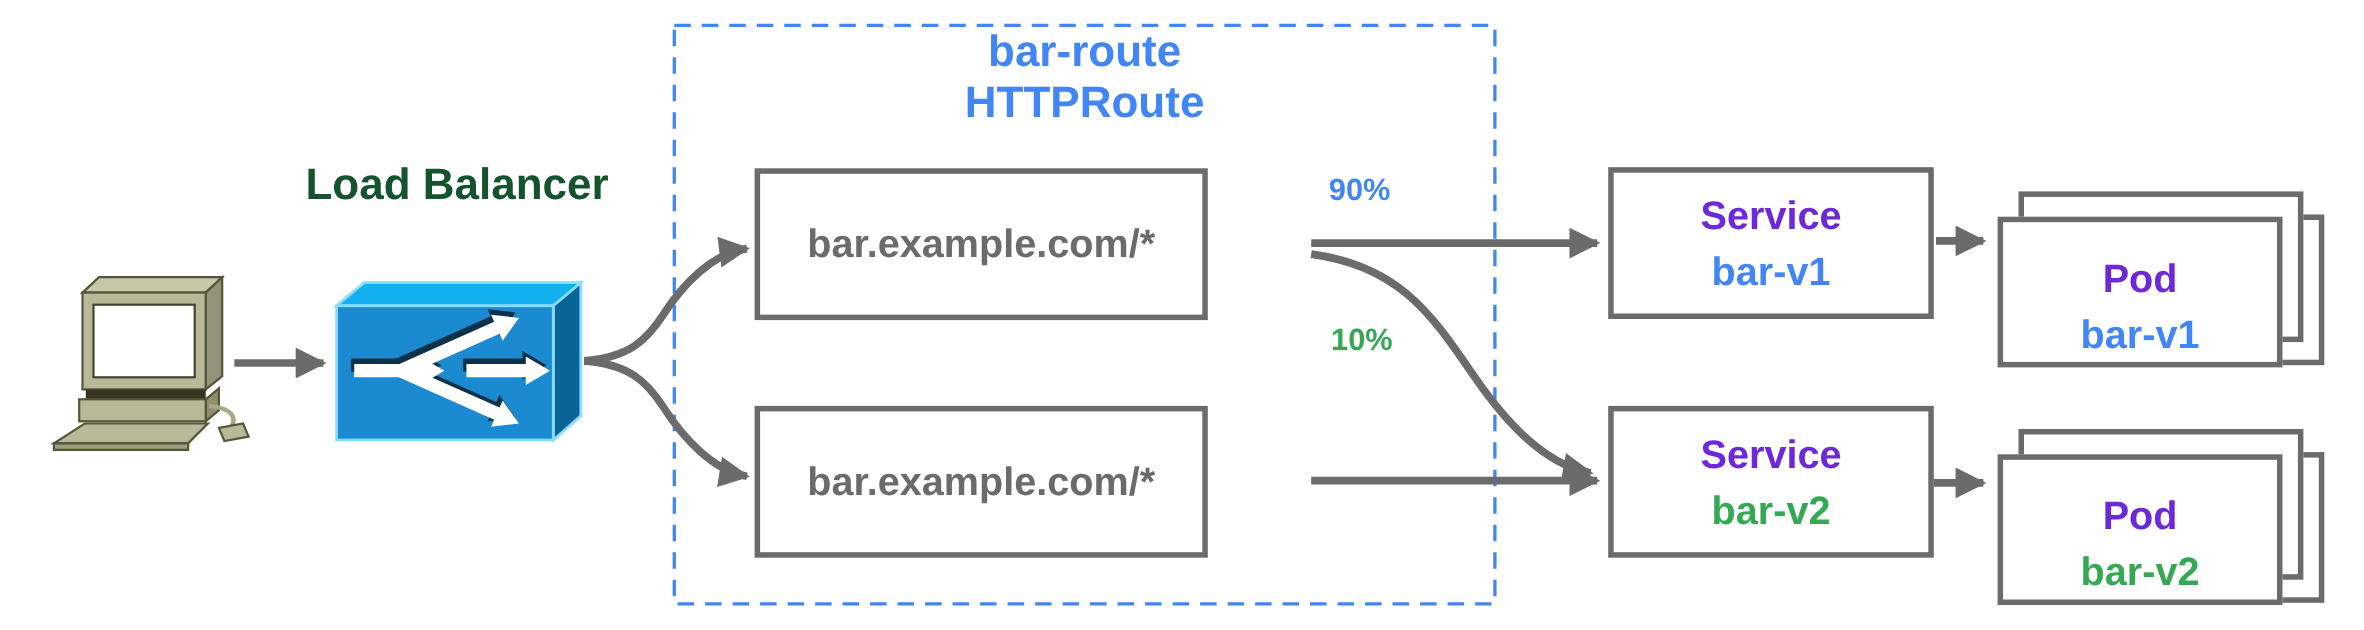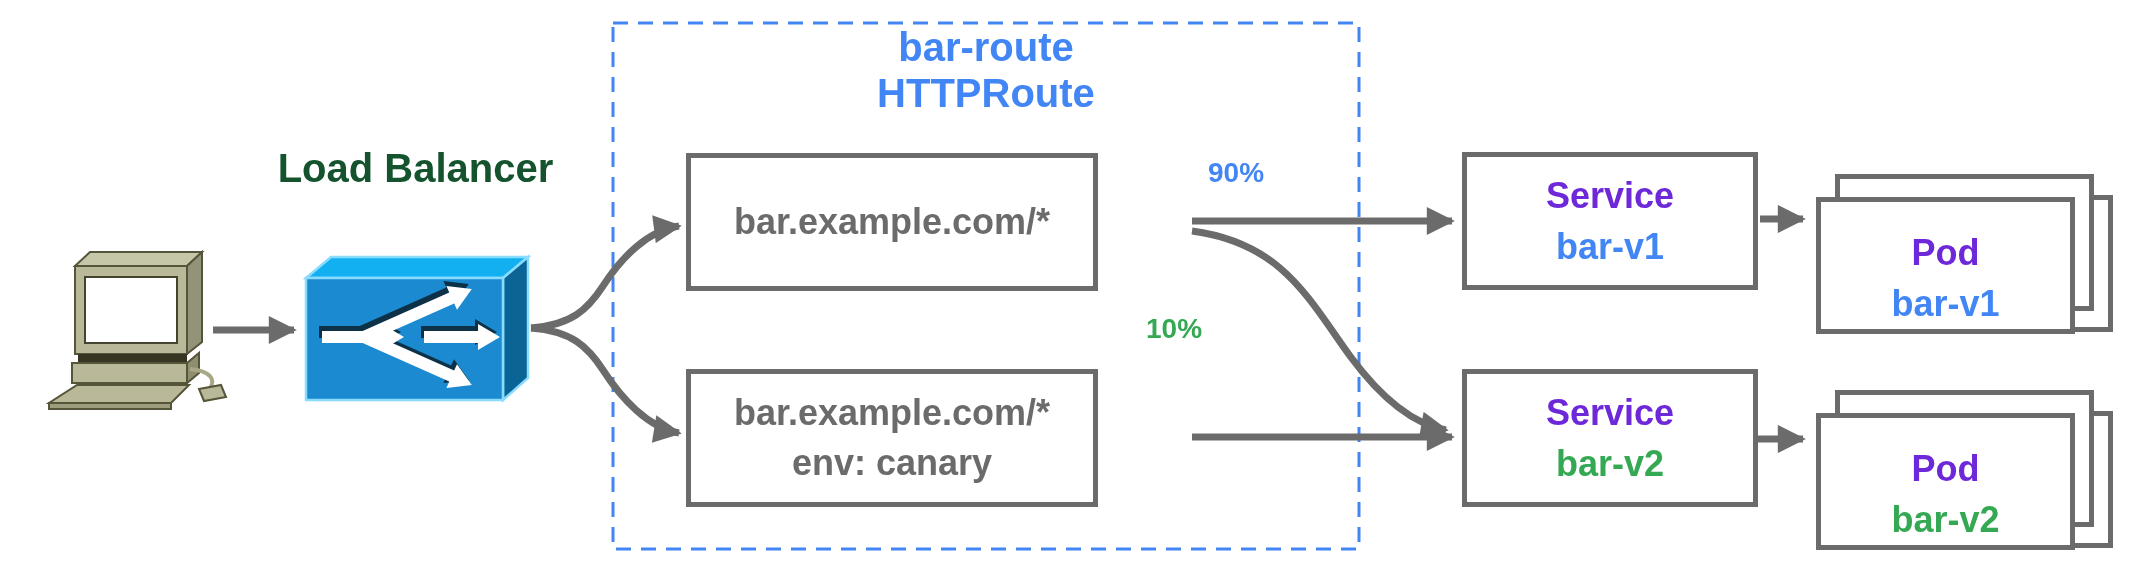--- a/index.html
+++ b/index.html
@@ -36,21 +36,21 @@
     left:686px;width:412px;height:138px;
     font-size:36px;font-weight:700;color:#6b6b6b;line-height:50px;
   }
   .route-box.r1{top:153px;}
   .route-box.r2{top:369px;}
   .pct{
     position:absolute;z-index:2;
     font-size:28px;font-weight:700;line-height:42px;
   }
   .pct90{left:1208px;top:152px;}
-  .pct10{left:1146px;top:288px;margin-top:20px;}
+  .pct10{left:1210px;top:288px;}
   .svc-box{
     left:1462px;width:296px;height:138px;
     font-size:36px;font-weight:700;line-height:51px;
   }
   .svc-box.s1{top:152px;}
   .svc-box.s2{top:369px;}
   .pod-stack{position:absolute;z-index:2;width:298px;height:180px;}
   .pod-stack.p1{left:1816px;top:153px;}
   .pod-stack.p2{left:1816px;top:369px;}
   .pod-sheet{
@@ -140,21 +140,20 @@
     <div>bar-route</div>
     <div>HTTPRoute</div>
   </div>
 
   <div class="node route-box r1">
     <div>bar.example.com/*</div>
   </div>
 
   <div class="node route-box r2">
     <div>bar.example.com/*</div>
-    <div>env: canary</div>
   </div>
 
   <div class="pct pct90 blue-text">90%</div>
 
   <div class="pct pct10 green-text">10%</div>
 
   <div class="node svc-box s1">
     <div class="gray-text">Service</div>
     <div class="blue-text">bar-v1</div>
   </div>

